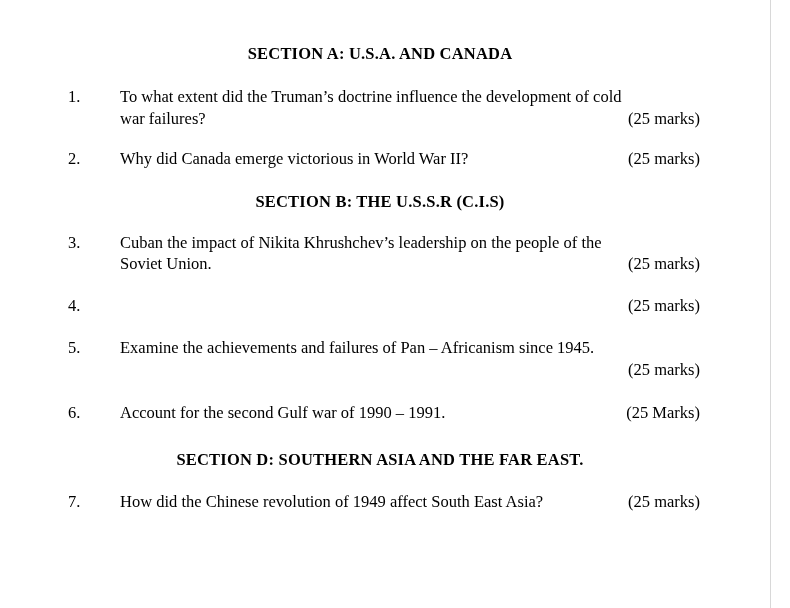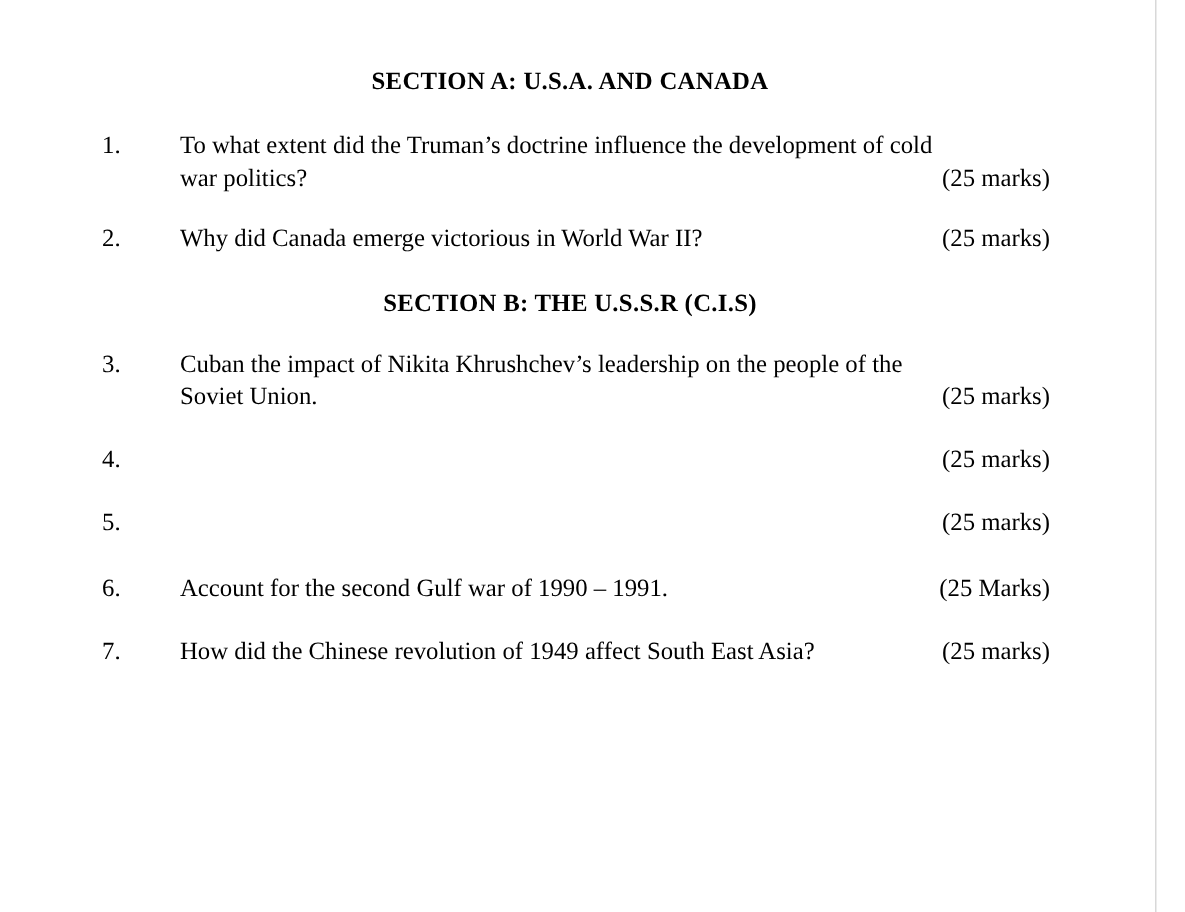--- a/index.html
+++ b/index.html
@@ -98,21 +98,21 @@
   <div class="content">
 
     <div class="section-heading sec-a">SECTION A: U.S.A. AND CANADA</div>
 
     <div class="qitem gap-a1">
       <div class="q-num">1.</div>
       <div class="q-body">
         <span class="q-line">To what extent did the Truman’s doctrine influence the development of cold</span>
         <span class="q-line">
           <span class="marks-inline">(25 marks)</span>
-          <span>war politics?</span>
+          <span>war failures?</span>
         </span>
       </div>
     </div>
 
     <div class="qitem gap-a2">
       <div class="q-num">2.</div>
       <div class="q-body">
         <span class="q-line">
           <span class="marks-inline">(25 marks)</span>
           <span>Why did Canada emerge victorious in World War II?</span>
@@ -137,34 +137,36 @@
       <div class="q-num">4.</div>
       <div class="q-body">
         <span class="marks-own-line">(25 marks)</span>
       </div>
     </div>
 
 
     <div class="qitem gap-c5">
       <div class="q-num">5.</div>
       <div class="q-body">
+        <span class="q-line">Examine the achievements and failures of Pan – Africanism since 1945.</span>
         <span class="marks-own-line">(25 marks)</span>
       </div>
     </div>
 
     <div class="qitem gap-c6">
       <div class="q-num">6.</div>
       <div class="q-body">
         <span class="q-line">
           <span class="marks-inline">(25 Marks)</span>
           <span>Account for the second Gulf war of 1990 – 1991.</span>
         </span>
       </div>
     </div>
 
+    <div class="section-heading sec-d">SECTION D: SOUTHERN ASIA AND THE FAR EAST.</div>
 
     <div class="qitem gap-d7">
       <div class="q-num">7.</div>
       <div class="q-body">
         <span class="q-line">
           <span class="marks-inline">(25 marks)</span>
           <span>How did the Chinese revolution of 1949 affect South East Asia?</span>
         </span>
       </div>
     </div>

